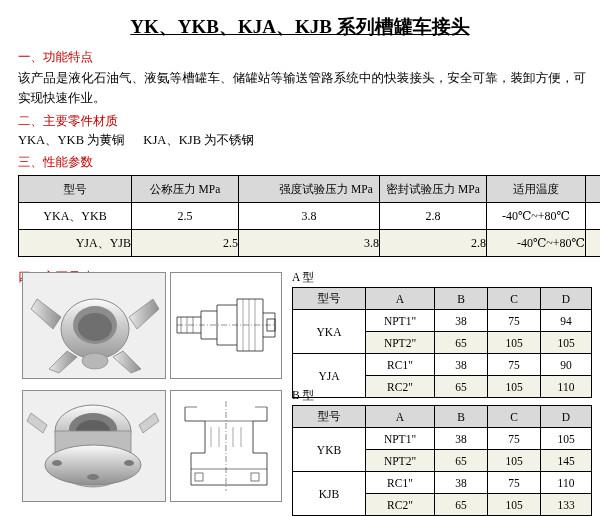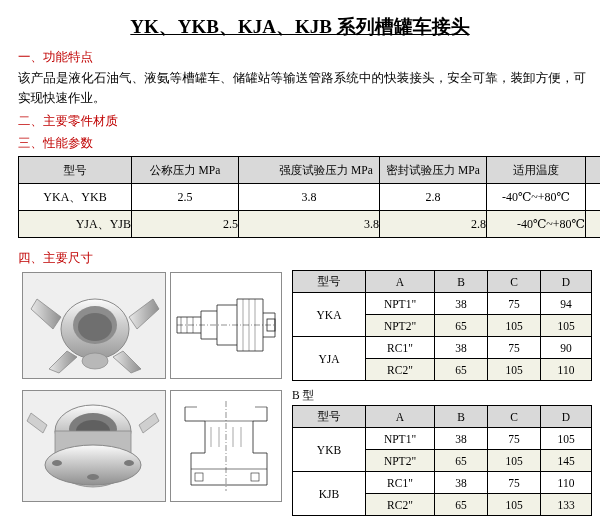--- a/index.html
+++ b/index.html
@@ -132,20 +132,21 @@
 <body>
 
 <div class="page">
 
   <div class="title">YK、YKB、KJA、KJB 系列槽罐车接头</div>
 
   <div class="section-head">一、功能特点</div>
   <div class="para para-indent">该产品是液化石油气、液氨等槽罐车、储罐站等输送管路系统中的快装接头，安全可靠，装卸方便，可实现快速作业。</div>
 
   <div class="section-head">二、主要零件材质</div>
+  <div class="matline">YKA、YKB 为黄铜      KJA、KJB 为不锈钢</div>
 
   <div class="section-head">三、性能参数</div>
 
   <table class="perf">
     <tbody>
         <tr class="head">
       <td class="c0">型号</td>
       <td class="c1">公称压力 MPa</td>
       <td class="c2">强度试验压力 MPa</td>
       <td class="c3">密封试验压力 MPa</td>
@@ -213,20 +214,21 @@
           <line x1="6" y1="52" x2="104" y2="52" stroke-dasharray="6 2 1 2" stroke-width="0.5"></line>
           <path d="M10 44 L10 60 M16 44 L16 60 M22 44 L22 60" stroke-width="0.5"></path>
           <path d="M72 26 L72 78 M78 26 L78 78 M84 26 L84 78" stroke-width="0.4"></path>
           <rect x="96" y="46" width="8" height="12"></rect>
         </g>
       </svg>
     </div>
   </div>
 
   <div class="imgrow" style="left:292px; top:270px;">
+    <div class="type-label">A 型</div>
     <table class="dtab">
       <tbody>
           <tr class="head">
         <td class="m0">型号</td>
         <td class="m1">A</td>
         <td class="m2">B</td>
         <td class="m3">C</td>
         <td class="m4">D</td>
       </tr>
       <tr>

